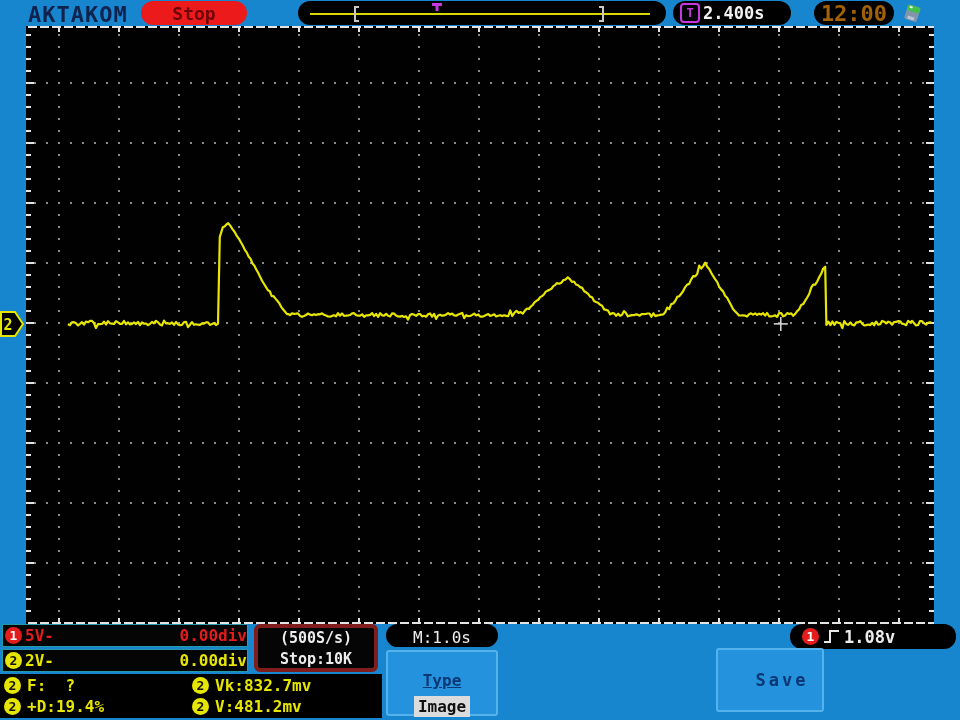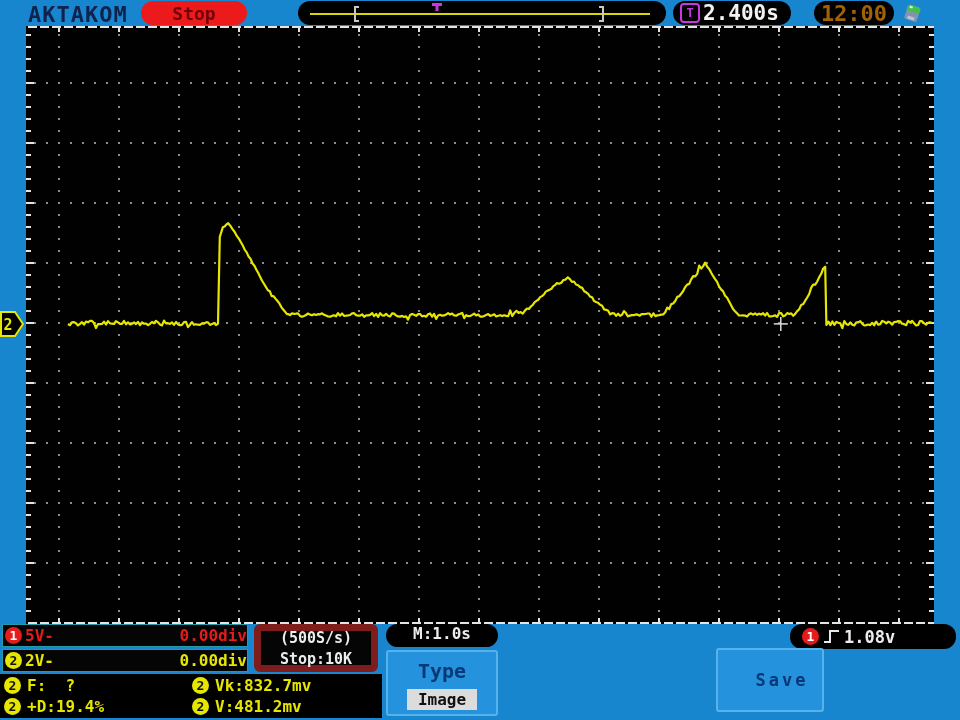--- a/index.html
+++ b/index.html
@@ -13,52 +13,52 @@
   
   .brand{left:28px;top:2px;font-size:22px;font-weight:bold;color:#10234f;letter-spacing:1px;}
   .pill{background:#000;border-radius:12px;}
   .stop-pill{left:141px;top:1px;width:106px;height:24px;border-radius:12px;
     background:#ec1a1a;color:#6e0408;font-size:18px;font-weight:bold;
     display:flex;align-items:center;justify-content:center;}
   .pos-pill{left:298px;top:1px;width:368px;height:24px;}
   .trigtime-pill{left:673px;top:1px;width:118px;height:24px;display:flex;align-items:center;padding-left:7px;box-sizing:border-box;}
   .t-icon{width:16px;height:16px;border:2px solid #c838e0;border-radius:4px;color:#c838e0;
     font-size:12px;font-weight:bold;display:flex;align-items:center;justify-content:center;margin-right:3px;}
-  .trigtime-text{color:#f2f2f2;font-size:21px;font-weight:bold;}
+  .trigtime-text{color:#f2f2f2;font-size:17px;font-weight:bold;}
   .clock-pill{left:814px;top:1px;width:80px;height:24px;display:flex;align-items:center;justify-content:center;
     color:#a16207;font-size:22px;font-weight:bold;}
   
   .display{left:26px;top:26px;width:908px;height:598px;background:#010101;}
   .ch-flag{left:0;top:311px;width:24px;height:26px;}
   
   .chbox{left:2px;width:246px;height:23px;background:#050505;border:1px solid #2698a8;
     display:flex;align-items:center;box-sizing:border-box;font-size:16px;font-weight:bold;}
   .chbox .offset{margin-left:auto;}
   .ch1box{top:624px;color:#e41c1c;}
   .ch2box{top:649px;color:#e6e600;}
   .badge{width:17px;height:17px;border-radius:50%;font-size:13px;font-weight:bold;
     display:inline-flex;align-items:center;justify-content:center;flex:none;}
   .badge-red{background:#e41c1c;color:#fff;}
   .badge-yellow{background:#e6e600;color:#111;}
   .chbox .badge{margin:0 3px 0 2px;}
-  .acqbox{left:254px;top:624px;width:124px;height:48px;background:#050505;border:7px solid #7f1d1d;
+  .acqbox{left:254px;top:624px;width:124px;height:48px;background:#050505;border:4px solid #7f1d1d;
     border-radius:6px;color:#ececec;font-size:15px;font-weight:bold;text-align:center;
     display:flex;flex-direction:column;justify-content:center;gap:3px;box-sizing:border-box;}
-  .mbase-pill{left:386px;top:624px;width:112px;height:23px;display:flex;align-items:flex-start;justify-content:center;
-    color:#ececec;font-size:16px;font-weight:bold;}
+  .mbase-pill{left:386px;top:624px;width:112px;height:23px;display:flex;align-items:flex-end;justify-content:center;
+    color:#ececec;font-size:16px;font-weight:normal;}
   .triglvl-pill{left:790px;top:624px;width:166px;height:25px;display:flex;align-items:center;padding-left:12px;
     box-sizing:border-box;gap:4px;color:#ececec;font-size:17px;font-weight:bold;}
   .measpanel{left:0;top:674px;width:382px;height:44px;background:#000;
     display:grid;grid-template-columns:188px 1fr;grid-auto-rows:21px;align-items:center;
     padding:1px 0 0 4px;box-sizing:border-box;}
   .meas-item{display:flex;align-items:center;gap:6px;color:#e6e600;font-size:16px;font-weight:bold;white-space:pre;}
   .menu{left:386px;top:650px;width:112px;height:66px;background:#2492dc;border:2px solid #56b2ea;
     border-radius:3px;box-sizing:border-box;text-align:center;}
-  .menu-title{color:#0a3877;font-size:20px;font-weight:bold;margin-top:7px;}
-  .menu-sel{width:70px;height:21px;background:#dcdcdc;color:#101010;font-size:16px;font-weight:bold;
+  .menu-title{color:#0a3877;font-size:16px;font-weight:bold;margin-top:19px;text-decoration:underline;}
+  .menu-sel{width:56px;height:21px;background:#dcdcdc;color:#101010;font-size:16px;font-weight:bold;
     margin:6px auto 0;display:flex;align-items:center;justify-content:center;}
   .savebtn{left:716px;top:648px;width:108px;height:64px;background:#2492dc;border:2px solid #56b2ea;
     border-radius:3px;box-sizing:border-box;display:flex;align-items:center;justify-content:center;
     color:#0a3877;font-size:17px;font-weight:bold;letter-spacing:3px;cursor:pointer;padding-left:24px;}
 </style>
 </head>
 <body>
 
 <div class="abs brand">AKTAKOM</div>
 

